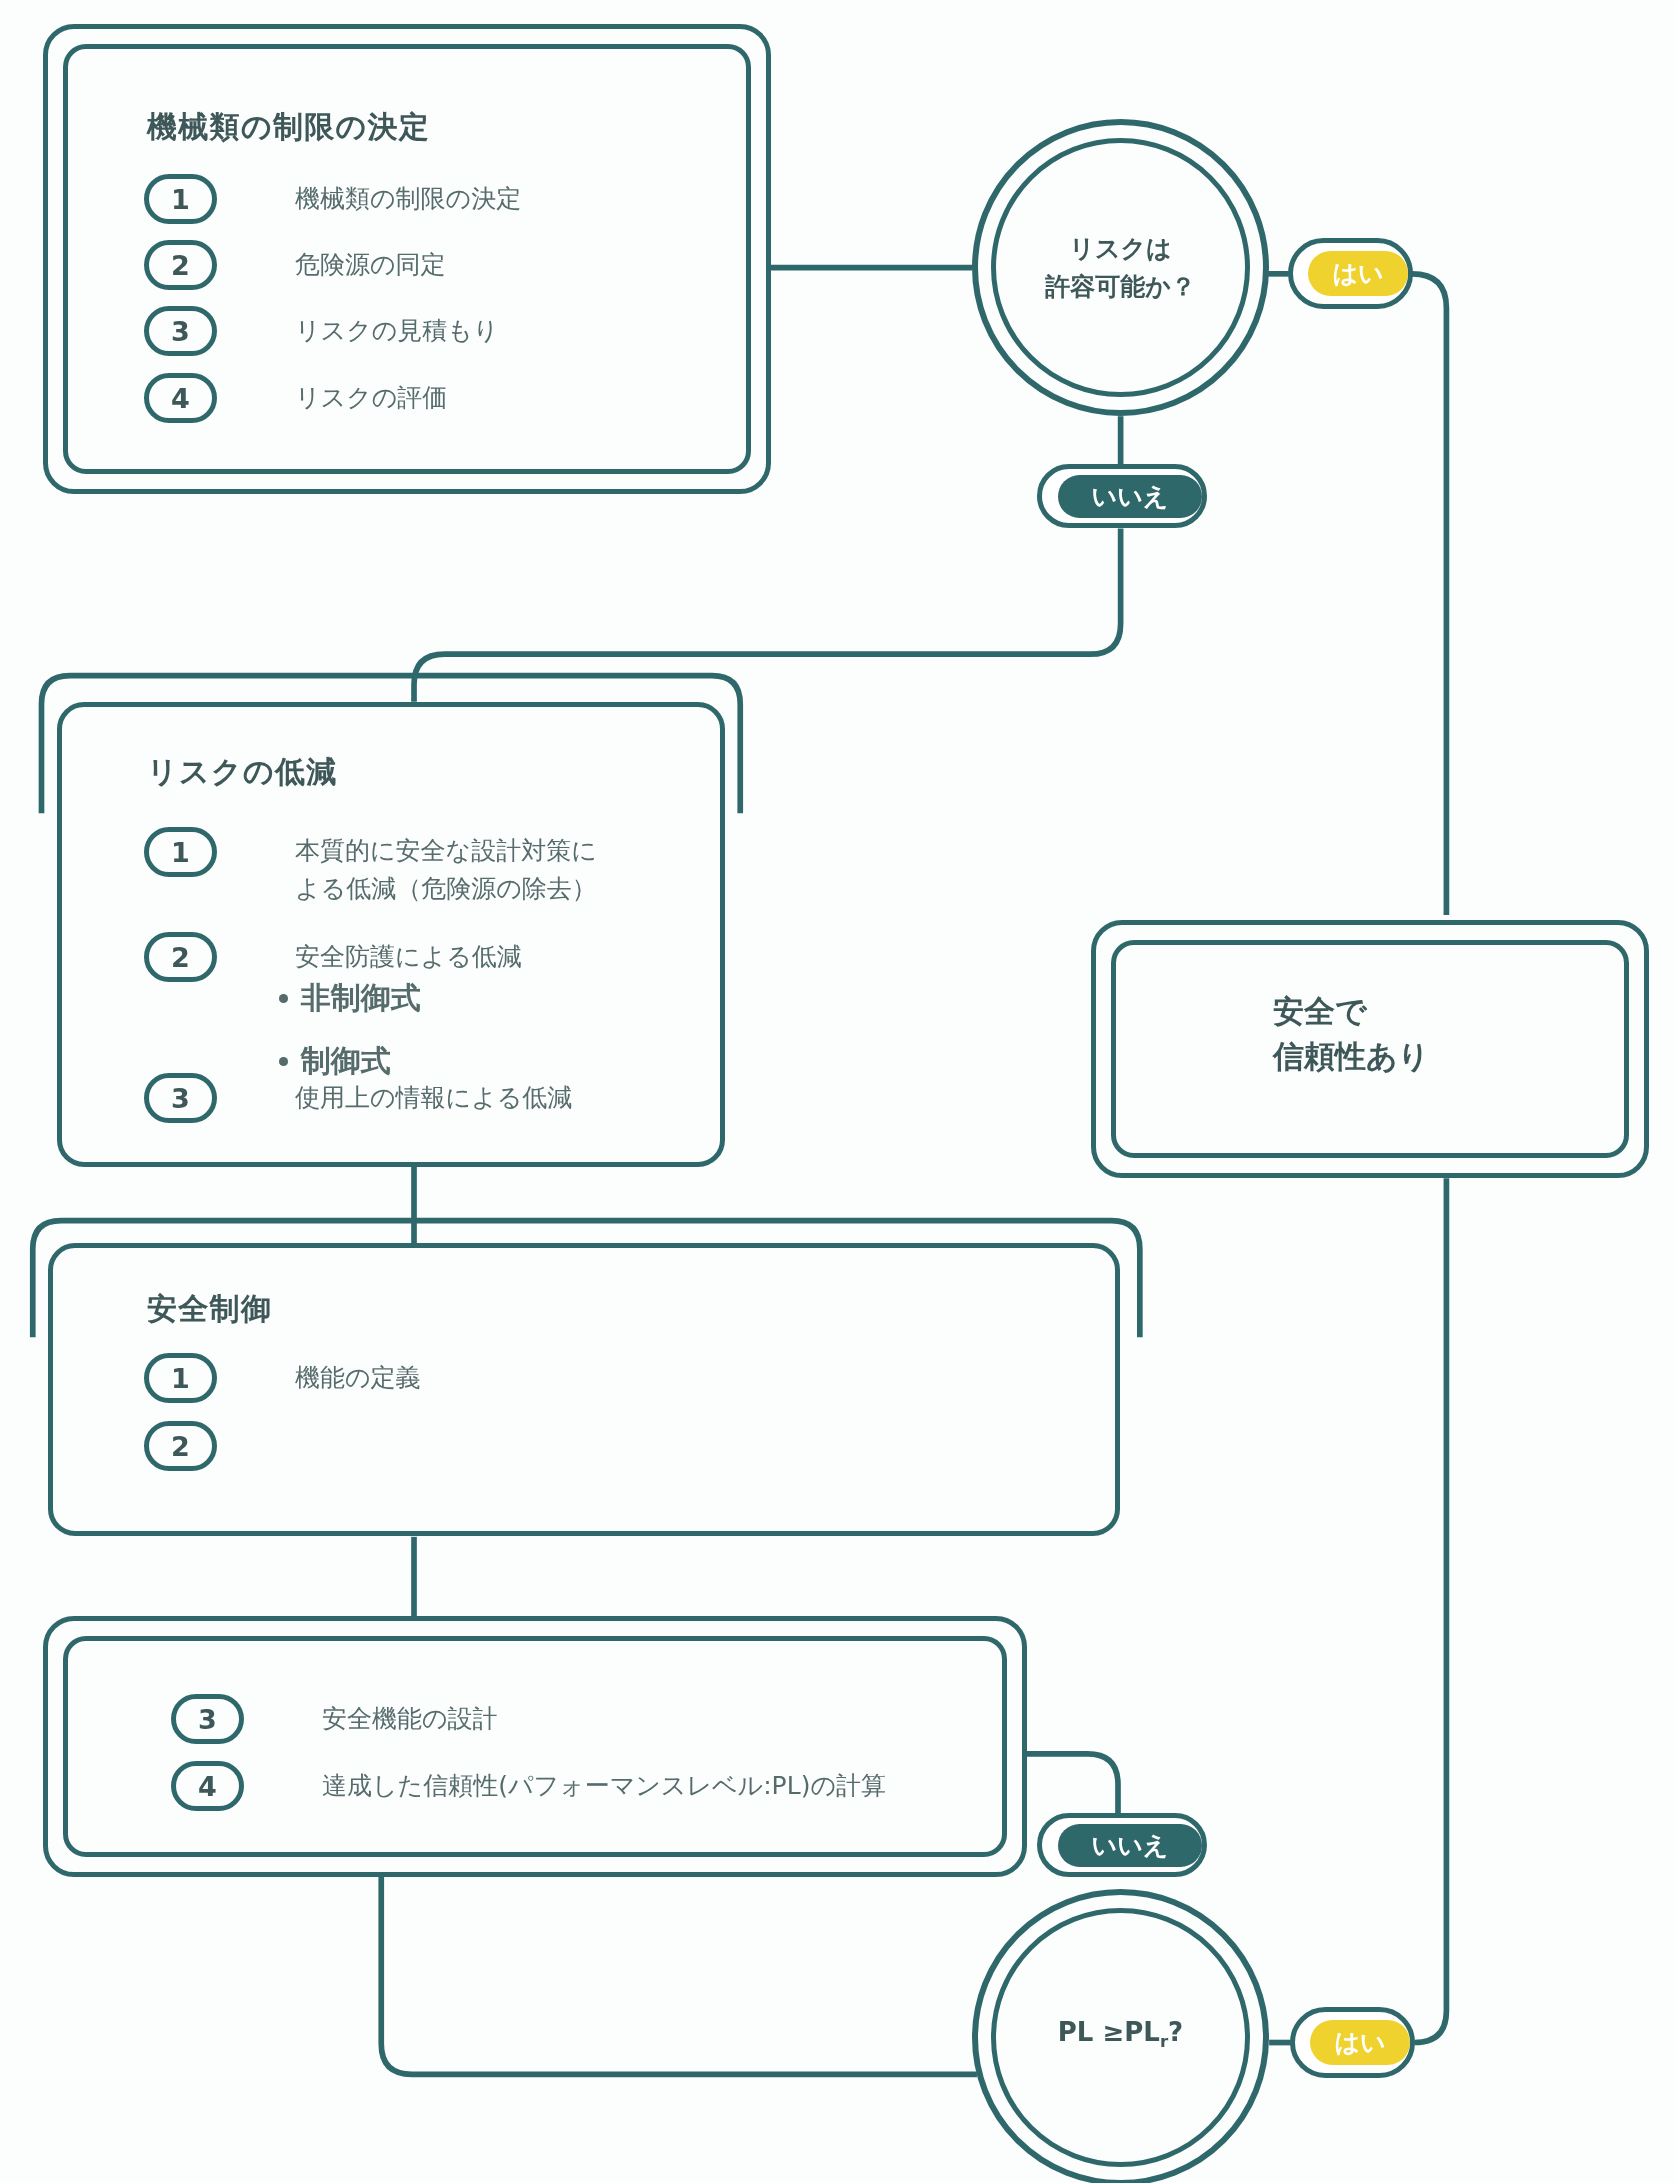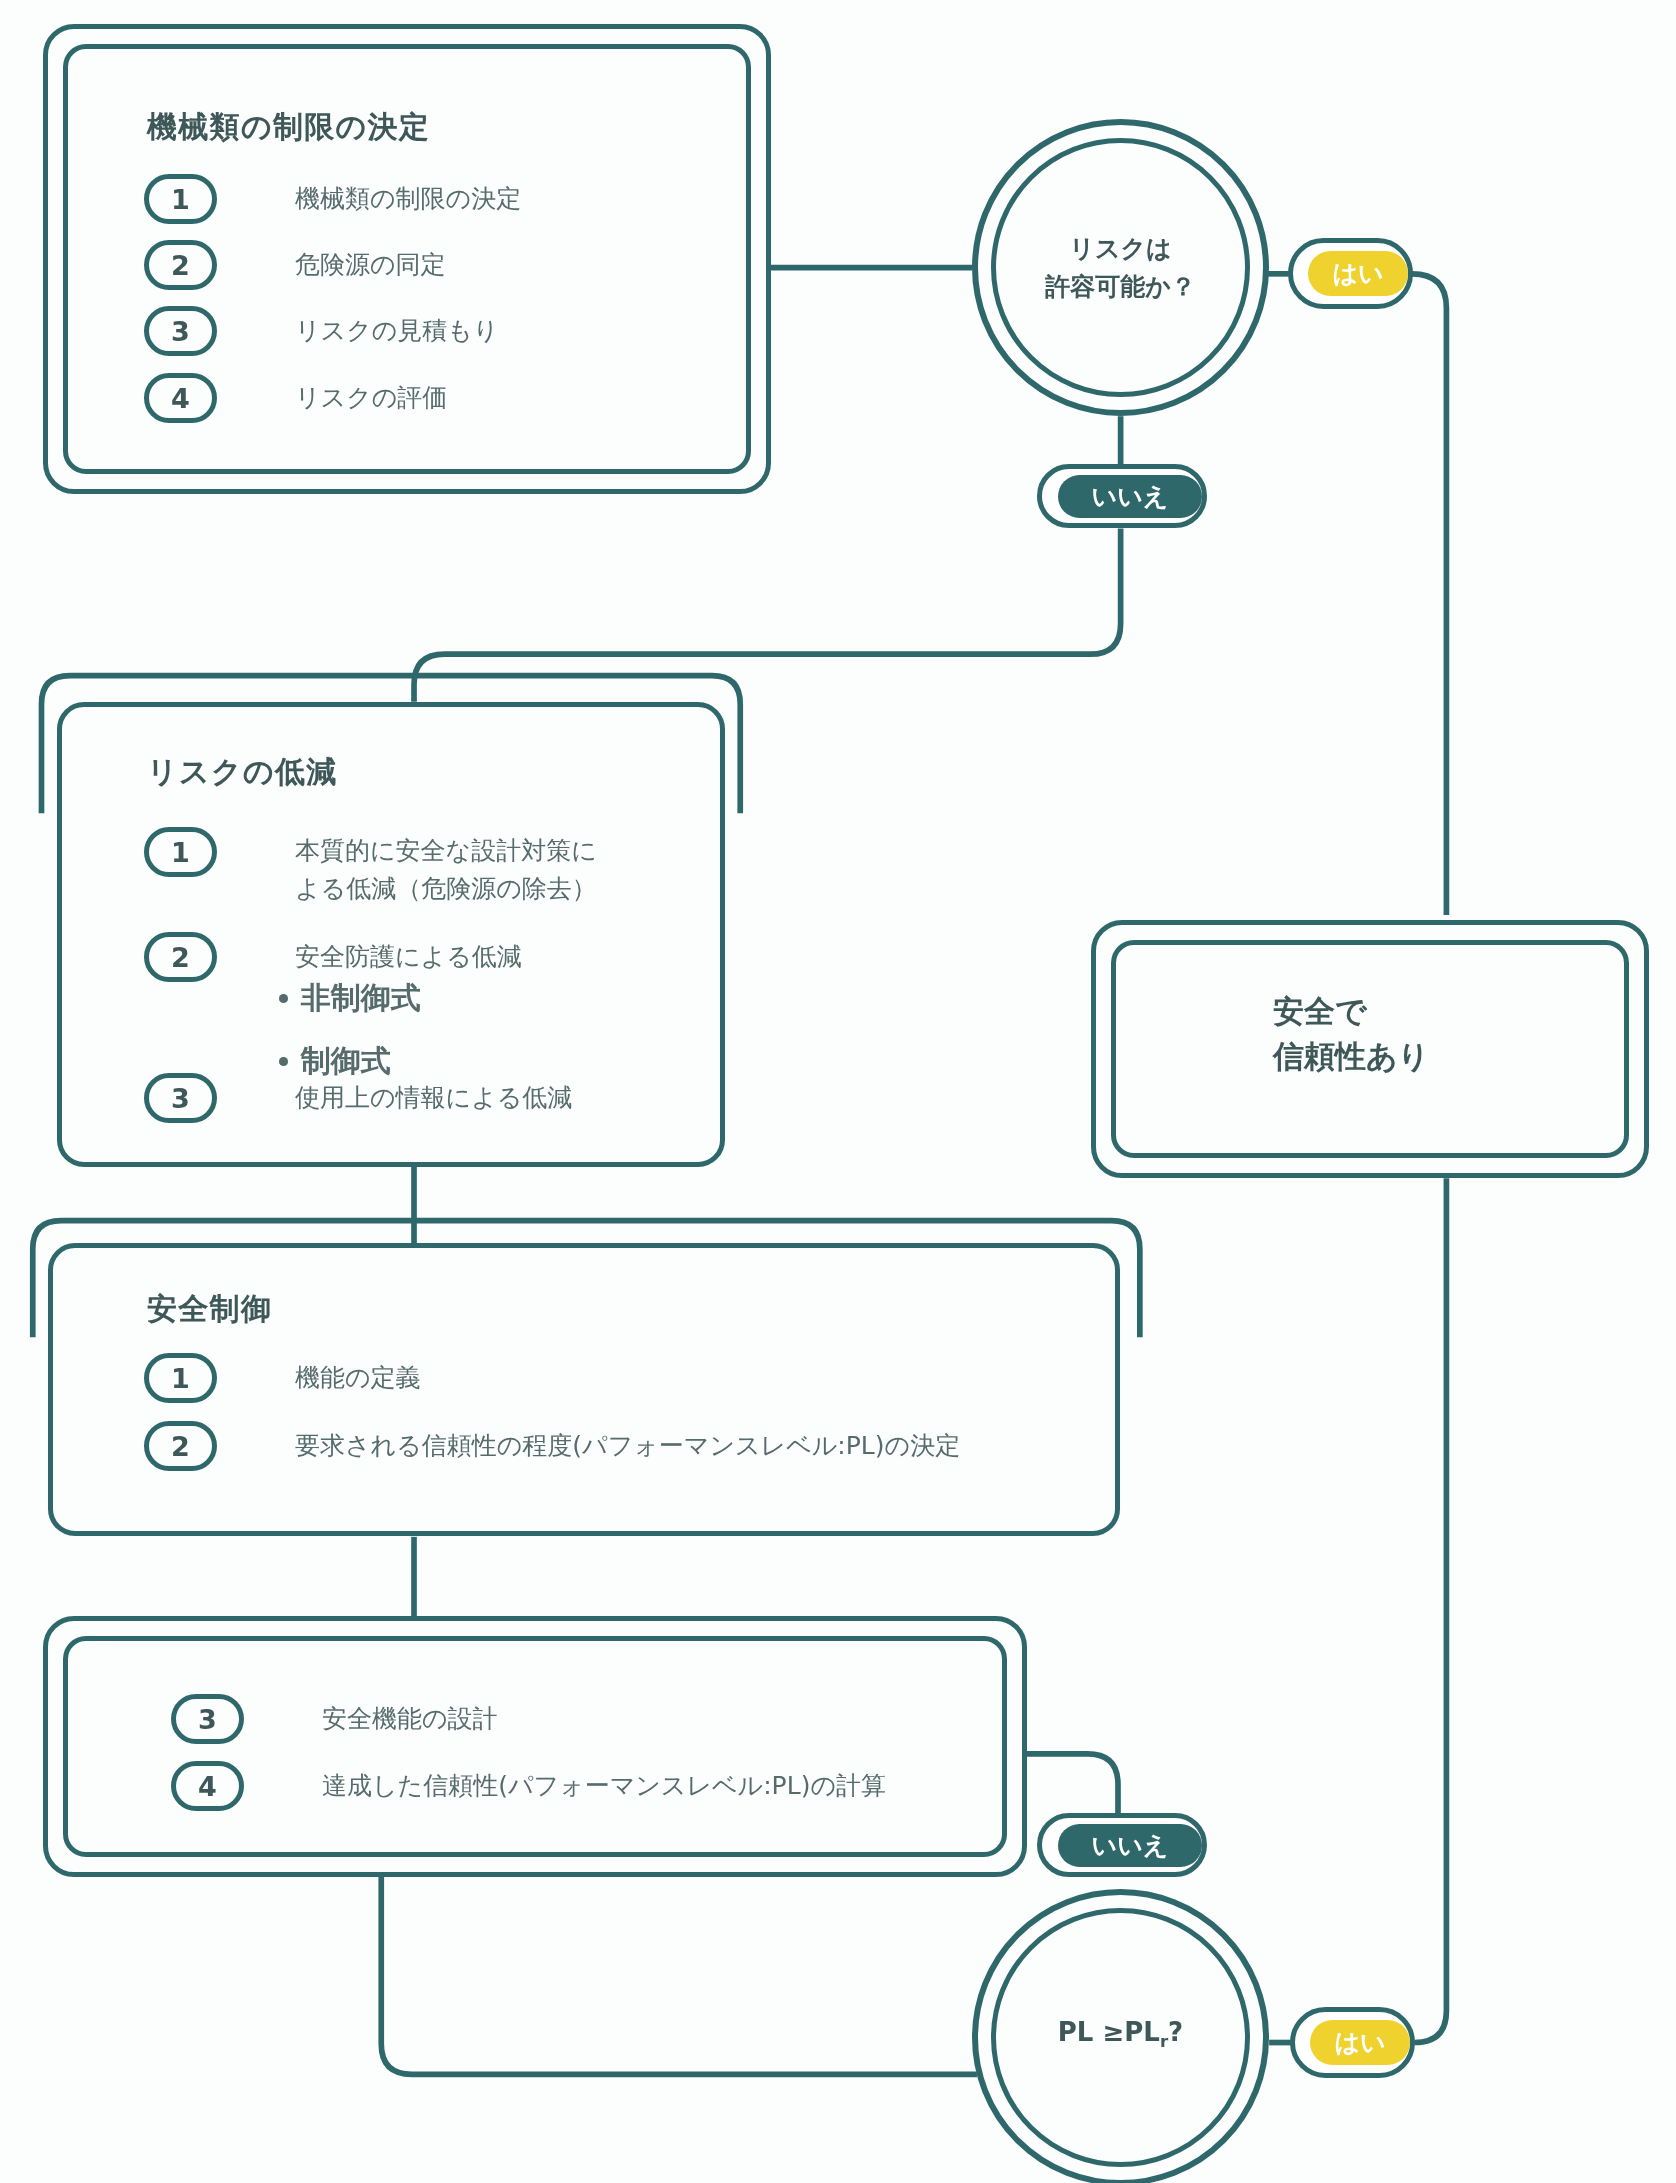--- a/index.html
+++ b/index.html
@@ -165,21 +165,20 @@
   <div class="row" style="left:144px;top:1353px;">
     <span class="num">
         <span>1</span>
       </span>
     <span class="lbl">機能の定義</span>
   </div>
   <div class="row" style="left:144px;top:1421px;">
     <span class="num">
         <span>2</span>
       </span>
-    <span class="lbl">要求される信頼性の程度(パフォーマンスレベル:PL)の決定</span>
   </div>
 
   <div class="bx" style="left:43px;top:1616px;width:984px;height:261px;">
     <div class="inner"></div>
   </div>
 
   <div class="row" style="left:171px;top:1694px;">
     <span class="num">
         <span>3</span>
       </span>

